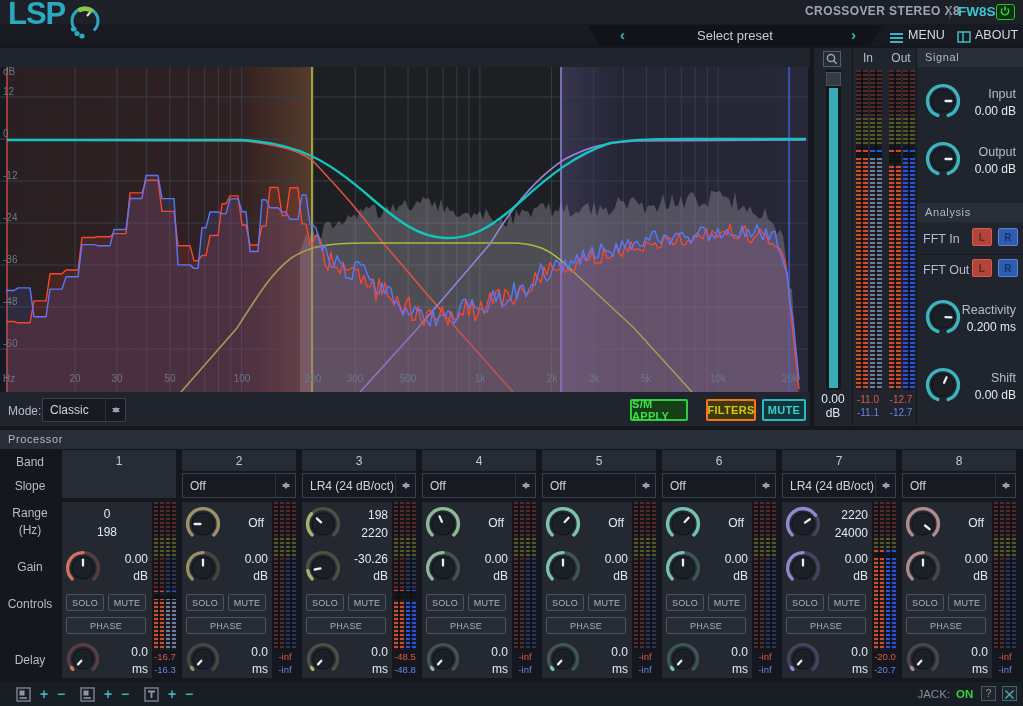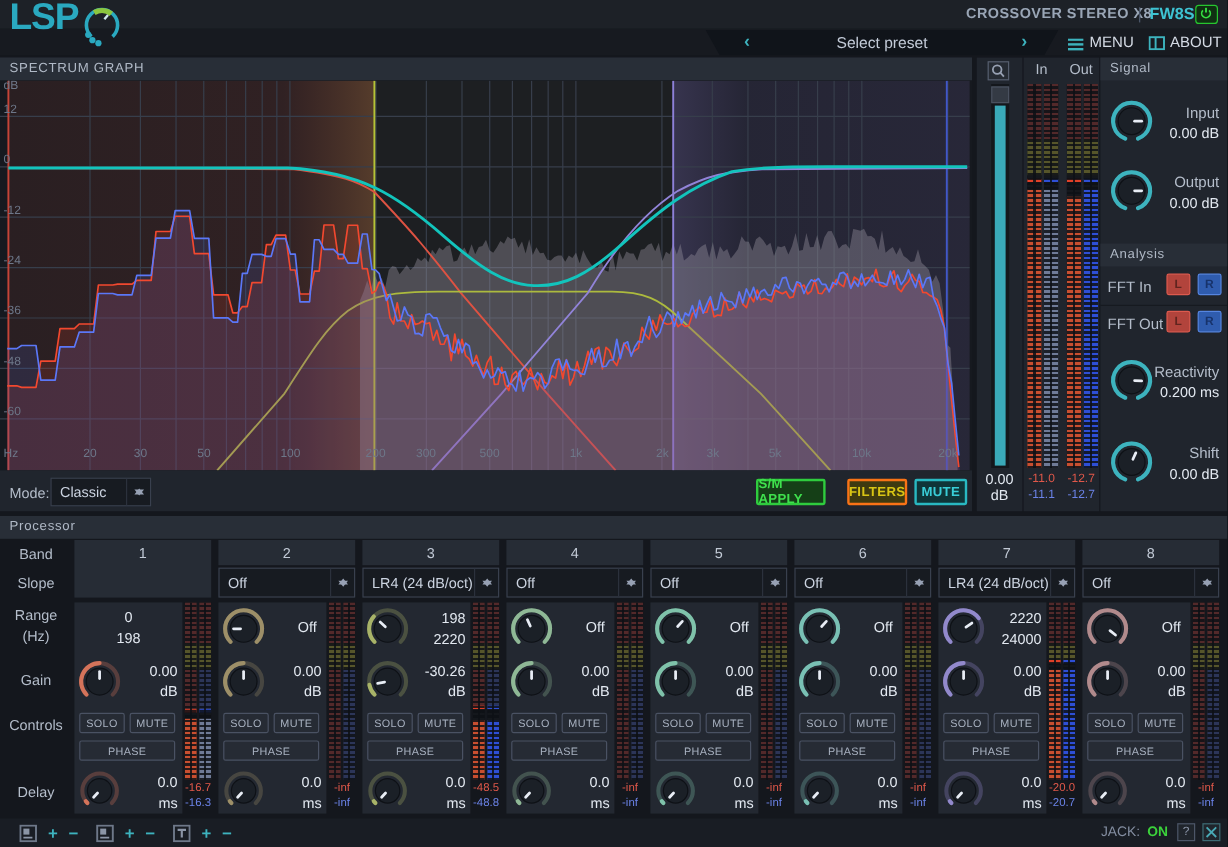--- a/index.html
+++ b/index.html
@@ -73,21 +73,20 @@
   <div class="abs" style="left:908px;top:28px;font-size:12.5px;color:#d5dbe5">MENU</div>
   <span class="abs ico" style="left:957px;top:29px">
     <svg width="14" height="12">
         <rect x="1" y="1" width="12" height="10" fill="none" stroke="#3db3be" stroke-width="1.6"></rect>
         <line x1="6" y1="1" x2="6" y2="11" stroke="#3db3be" stroke-width="1.6"></line>
       </svg>
   </span>
   <div class="abs" style="left:975px;top:28px;font-size:12.5px;color:#d5dbe5">ABOUT</div>
 
   <div class="abs panel" style="left:0;top:48px;width:810px;height:378px"></div>
-  <div class="abs hdr" style="left:0;top:48px;width:810px;height:19px">SPECTRUM GRAPH</div>
   <div class="abs" id="graph" style="left:0;top:67px;width:810px;height:325px;background:#16191f;overflow:hidden">
       <svg width="810" height="325" viewBox="0 0 810 325" style="display:block">
         <defs>
           <linearGradient id="z1" x1="0" y1="0" x2="1" y2="0">
             <stop offset="0" stop-color="rgba(185,75,55,0.12)"></stop>
             <stop offset="0.75" stop-color="rgba(185,75,55,0.16)"></stop>
             <stop offset="1" stop-color="rgba(220,135,70,0.32)"></stop>
           </linearGradient>
           <linearGradient id="z3" x1="0" y1="0" x2="1" y2="0">
             <stop offset="0" stop-color="rgba(150,130,215,0.26)"></stop>

